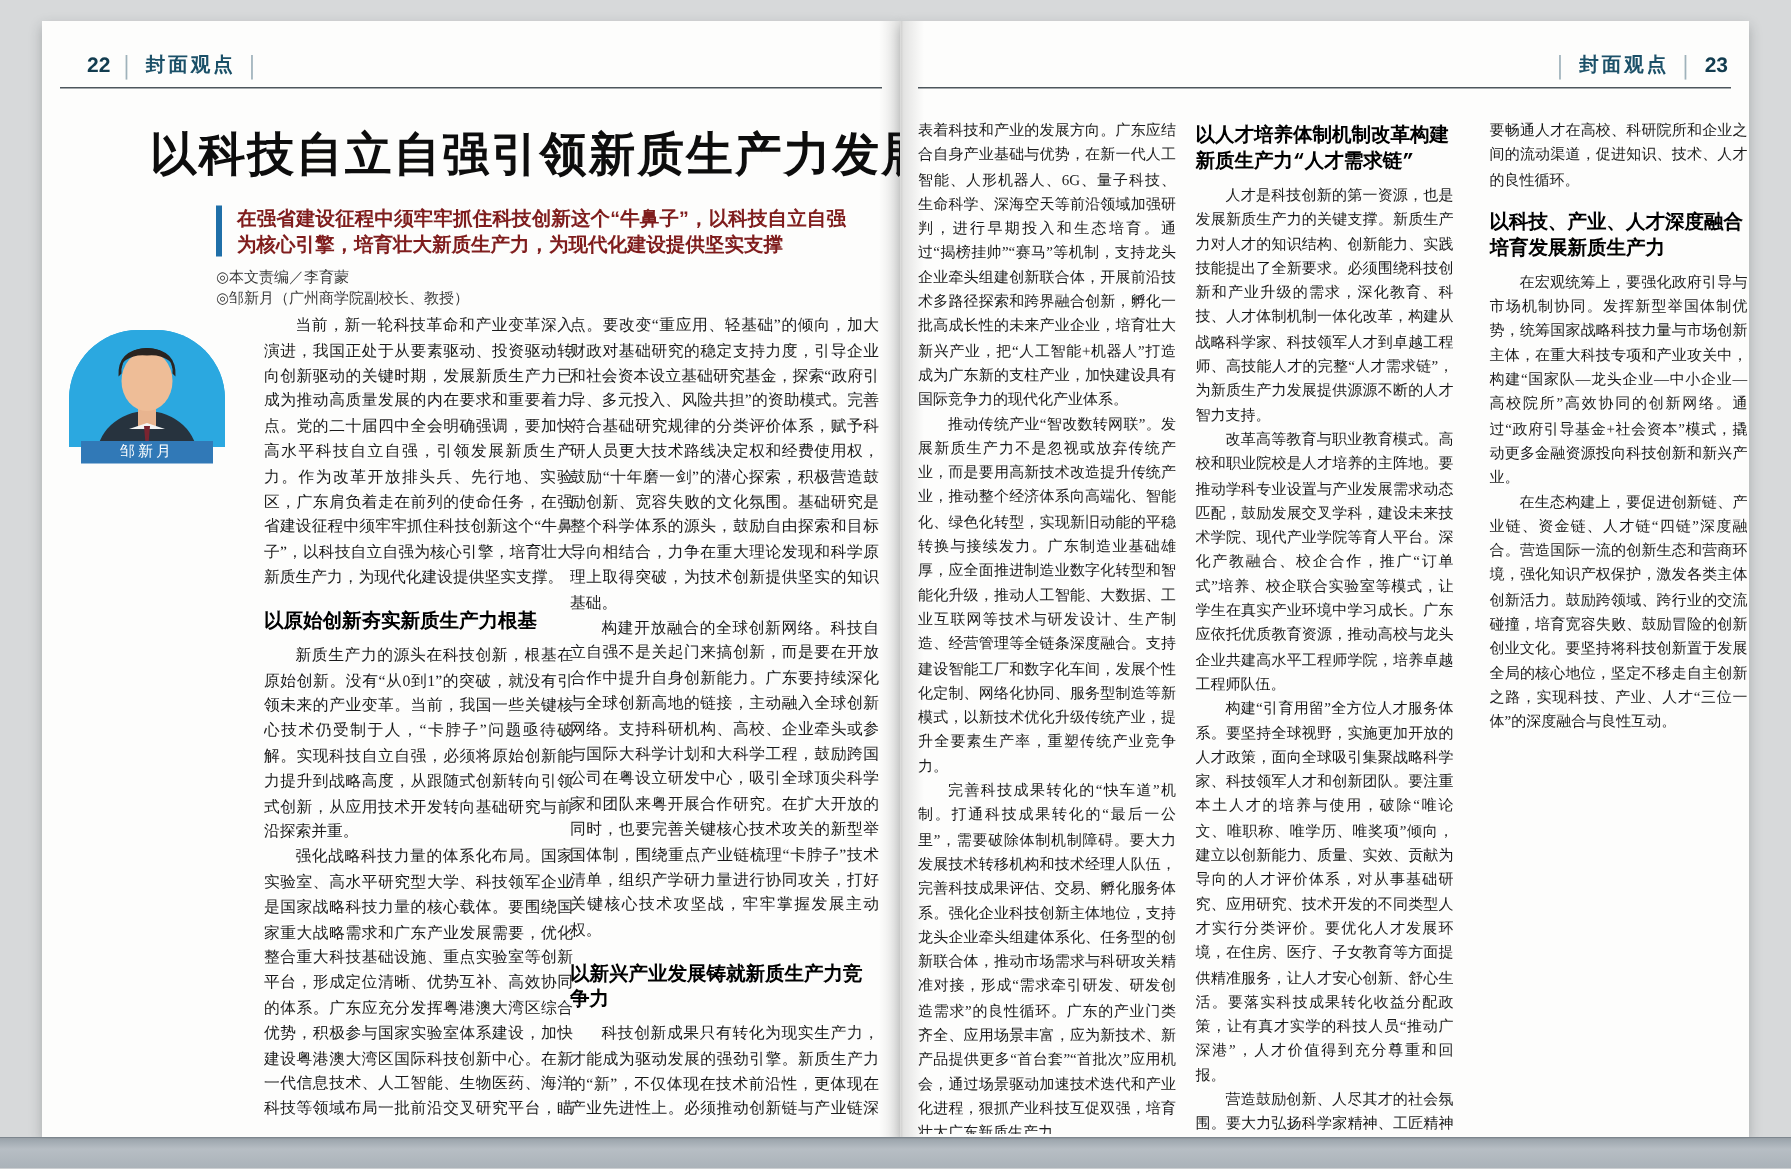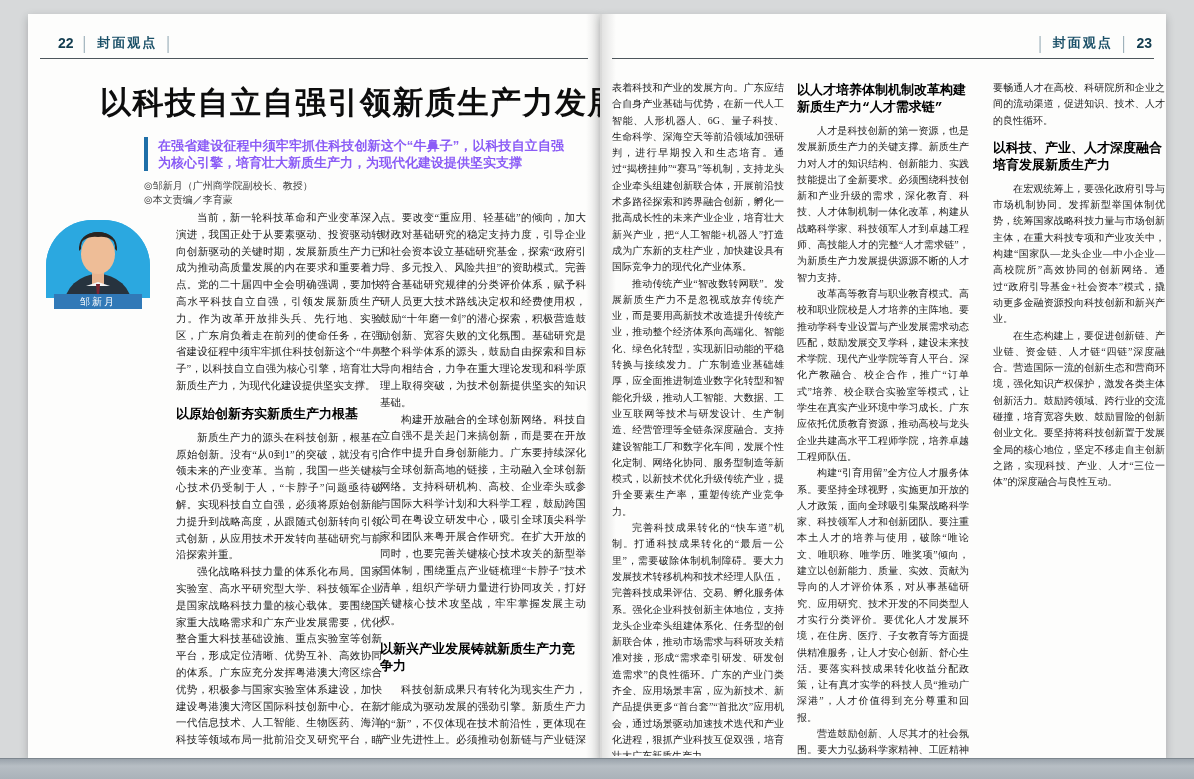--- a/index.html
+++ b/index.html
@@ -50,21 +50,21 @@
   .title-block { position:absolute; left:72px; top:68px; width:478px; }
   .article-title {
     font-family:"Liberation Sans","DejaVu Sans",sans-serif;
     font-weight:900; font-size:31px; color:#0d0d0d; letter-spacing:1.5px;
     text-align:center; white-space:nowrap;
   }
   .lede { display:flex; margin:13px 0 0 44px; width:420px; }
   .lede-bar { flex:0 0 4px; background:#1f6fa8; margin-right:10px; }
   .lede-text {
     font-family:"Liberation Sans","DejaVu Sans",sans-serif;
-    font-weight:bold; font-size:13px; line-height:17px; color:#8b5cf6;
+    font-weight:bold; font-size:13px; line-height:17px; color:#7f1d1d;
     text-align:justify;
   }
   .bylines { margin:8px 0 0 44px; font-size:10px; color:#3c3c3c; line-height:14px;
     font-family:"Liberation Sans","DejaVu Sans",sans-serif; }
 
   
   .author-photo { position:absolute; left:18px; top:206px; width:104px; }
   .photo-frame {
     width:104px; height:78px; overflow:hidden;
     border-radius:46px 46px 0 0;
@@ -111,22 +111,22 @@
     </div>
     <div class="header-rule"></div>
 
     <div class="title-block">
       <h1 class="article-title">以科技自立自强引领新质生产力发展</h1>
       <div class="lede">
         <div class="lede-bar"></div>
         <p class="lede-text">在强省建设征程中须牢牢抓住科技创新这个“牛鼻子”，以科技自立自强为核心引擎，培育壮大新质生产力，为现代化建设提供坚实支撑</p>
       </div>
       <div class="bylines">
+        <div>◎本文责编／李育蒙</div>
         <div>◎邹新月（广州商学院副校长、教授）</div>
-        <div>◎本文责编／李育蒙</div>
       </div>
     </div>
 
     <div class="author-photo">
       <div class="photo-frame">
         <svg width="104" height="78" viewBox="0 0 104 78" xmlns="http://www.w3.org/2000/svg">
           <rect width="104" height="78" fill="#2ba8e0"></rect>
           <ellipse cx="52" cy="86" rx="34" ry="32" fill="#27333e"></ellipse>
           <rect x="46" y="50" width="12" height="14" fill="#e8b48f"></rect>
           <ellipse cx="52" cy="34" rx="17" ry="20" fill="#eebd97"></ellipse>

